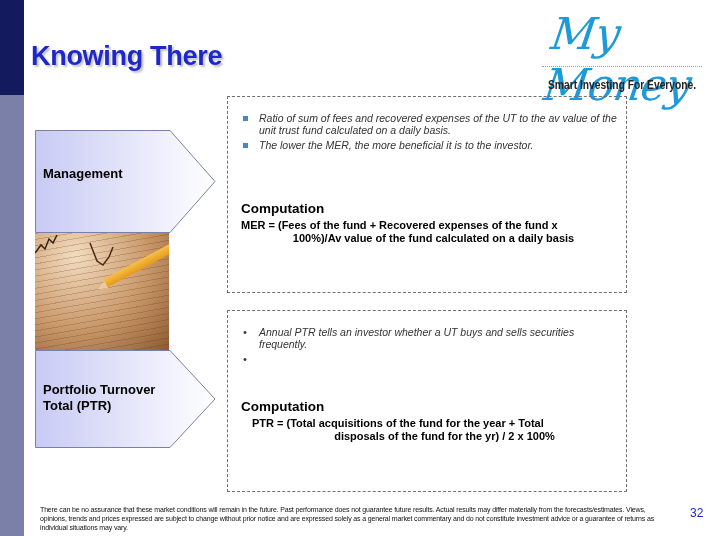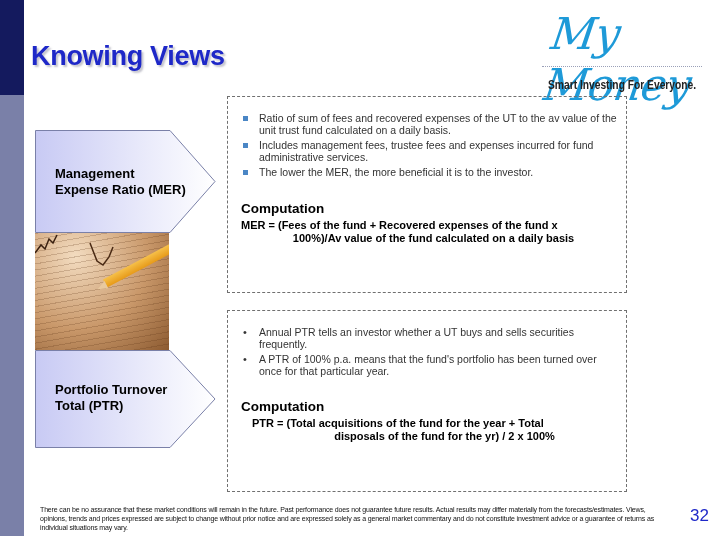--- a/index.html
+++ b/index.html
@@ -29,21 +29,21 @@
     }
     .logo-tag {
       position: absolute; left: 8px; top: 70px;
       font-size: 12.5px; color: #222; font-weight: bold; transform: scaleX(0.82); transform-origin: left center;
       white-space: nowrap;
     }
 
     .arrow { position: absolute; left: 35px; width: 181px; }
     .arrow svg { position: absolute; left: 0; top: 0; }
     .arrow-label {
-      position: absolute; left: 20px; font-size: 13px; font-weight: bold; line-height: 16px; color: #000;
+      position: absolute; left: 8px; font-size: 13px; font-weight: bold; line-height: 16px; color: #000;
     }
     .arrow-mer { top: 130px; height: 103px; }
     .arrow-mer .arrow-label { top: 36px; }
     .arrow-ptr { top: 350px; height: 96px; }
     .arrow-ptr .arrow-label { top: 32px; }
 
     .photo {
       position: absolute; left: 35px; top: 233px; width: 134px; height: 117px;
       background:
         linear-gradient(155deg, transparent 55%, rgba(255,255,255,0) 55%),
@@ -67,67 +67,66 @@
       position: absolute; left: 0; top: 0; width: 134px; height: 60px;
     }
 
     .box {
       position: absolute; left: 227px; width: 400px;
       border: 1px dashed #707070;
     }
     .box-mer { top: 96px; height: 197px; }
     .box-ptr { top: 310px; height: 182px; }
 
-    .bullets { list-style: none; position: absolute; left: 13px; top: 15px; width: 380px; }
+    .bullets { list-style: none; position: absolute; left: 13px; top: 15px; width: 380px; font-style: italic; }
     .bullets li { position: relative; padding-left: 18px; font-size: 10.5px; line-height: 12px; color: #333; margin-bottom: 3px; }
     .bullets li .mark { position: absolute; left: 2px; top: 4px; width: 5px; height: 5px; background: #4a86c5; }
     .bullets.dot li .mark { background: none; width: auto; height: auto; top: 0; left: 2px; color: #333; font-size: 11px; }
 
     .comp-title { position: absolute; left: 13px; font-size: 13.5px; font-weight: bold; color: #000; }
     .comp-text { position: absolute; left: 13px; width: 370px; font-size: 11px; font-weight: bold; line-height: 13px; color: #000; }
     .comp-text .l2 { display: block; padding-left: 15px; text-align: center; }
 
     .box-mer .comp-title { top: 104px; }
     .box-mer .comp-text { top: 122px; }
     .box-ptr .comp-title { top: 88px; }
     .box-ptr .comp-text { top: 106px; margin-left: 11px; }
 
     .disclaimer {
       position: absolute; left: 40px; top: 505px; width: 620px;
       font-size: 7px; line-height: 9px; color: #111; letter-spacing: -0.15px;
     }
-    .page-number { position: absolute; left: 690px; top: 506px; font-size: 17px; color: #1e28c8; }
+    .page-number { position: absolute; left: 690px; top: 506px; font-size: 12px; color: #1e28c8; }
   </style>
 </head>
 <body>
 
 <div class="strip-top"></div>
 <div class="strip-bottom"></div>
 
-<div class="title">Knowing Views</div>
+<div class="title">Knowing There</div>
 
 <div class="logo">
   <div class="logo-script">My Money</div>
   <div class="logo-line"></div>
   <div class="logo-tag">Smart Investing For Everyone.</div>
 </div>
 
 <div class="arrow arrow-mer">
   <svg width="181" height="103" viewBox="0 0 181 103">
     <defs>
       <linearGradient id="gm" x1="0" y1="0" x2="1" y2="0">
         <stop offset="0" stop-color="#c8caf4"></stop>
         <stop offset="1" stop-color="#ffffff"></stop>
       </linearGradient>
     </defs>
     <polygon points="0.5,0.5 135,0.5 180,51.5 135,102.5 0.5,102.5" fill="url(#gm)" stroke="#7a80a8" stroke-width="1"></polygon>
   </svg>
   <div class="arrow-label">
     <span>Management</span><br>
-    <span>Expense Ratio (MER)</span>
   </div>
 </div>
 
 <div class="photo">
   <svg class="chart-line" width="134" height="60" viewBox="0 0 134 60">
     <polyline points="0,20 6,12 10,16 14,6 18,10 22,2" fill="none" stroke="#3a2010" stroke-width="1.5"></polyline>
     <polyline points="55,10 62,28 68,32 74,24 78,14" fill="none" stroke="#4a2a14" stroke-width="1.5"></polyline>
   </svg>
   <div class="pencil"></div>
   <div class="pencil-tip"></div>
@@ -145,34 +144,33 @@
   </svg>
   <div class="arrow-label">
     <span>Portfolio Turnover</span><br>
     <span>Total (PTR)</span>
   </div>
 </div>
 
 <div class="box box-mer">
   <ul class="bullets">
     <li><span class="mark"></span><span>Ratio of sum of fees and recovered expenses of the UT to the av value of the unit trust fund calculated on a daily basis.</span></li>
-    <li><span class="mark"></span><span>Includes management fees, trustee fees and expenses incurred for fund administrative services.</span></li>
     <li><span class="mark"></span><span>The lower the MER, the more beneficial it is to the investor.</span></li>
   </ul>
   <div class="comp-title">Computation</div>
   <div class="comp-text">
     <span>MER = (Fees of the fund + Recovered expenses of the fund x</span>
     <span class="l2">100%)/Av value  of the fund calculated on a daily basis</span>
   </div>
 </div>
 
 <div class="box box-ptr">
   <ul class="bullets dot">
     <li><span class="mark">•</span><span>Annual PTR tells an investor whether a UT buys and sells securities frequently.</span></li>
-    <li><span class="mark">•</span><span>A PTR of 100% p.a. means that the fund's portfolio has been turned over once for that particular year.</span></li>
+    <li><span class="mark">•</span></li>
   </ul>
   <div class="comp-title">Computation</div>
   <div class="comp-text">
     <span>PTR = (Total acquisitions of the fund for the year + Total</span>
     <span class="l2">disposals of the fund for the yr) / 2  x 100%</span>
   </div>
 </div>
 
 <div class="disclaimer">There can be no assurance that these market conditions will remain in the future.  Past performance does not guarantee future results.  Actual results may differ materially from the forecasts/estimates. Views, opinions, trends and prices expressed are subject to change without prior notice and are expressed solely as a general market commentary and do not constitute investment advice or a guarantee of returns as individual situations may vary.</div>
 <div class="page-number">32</div>

